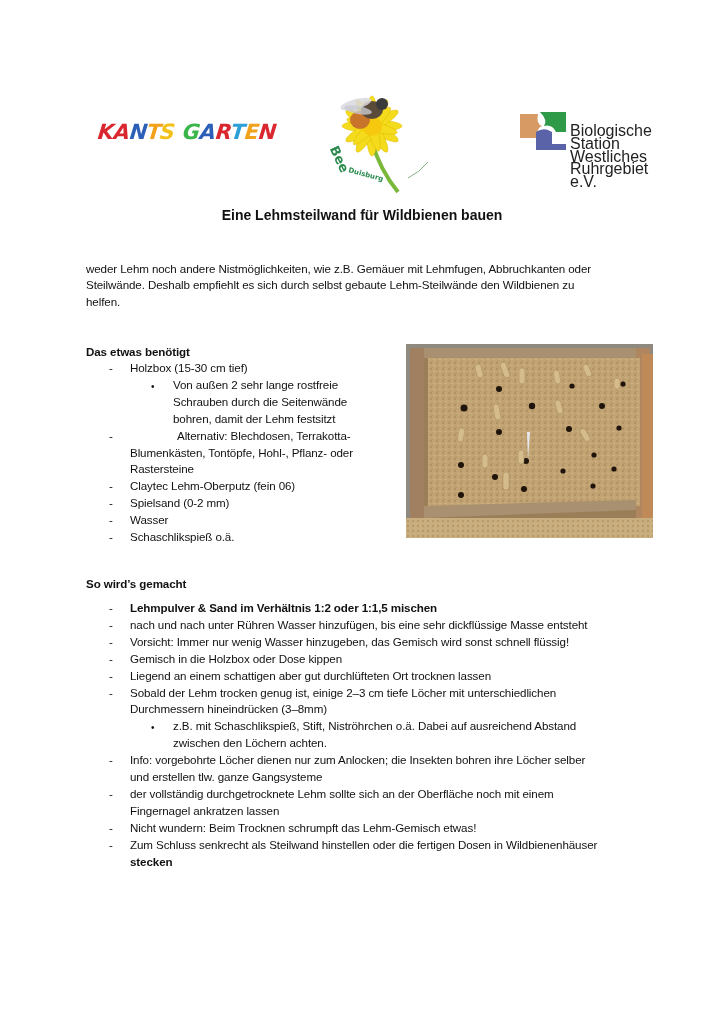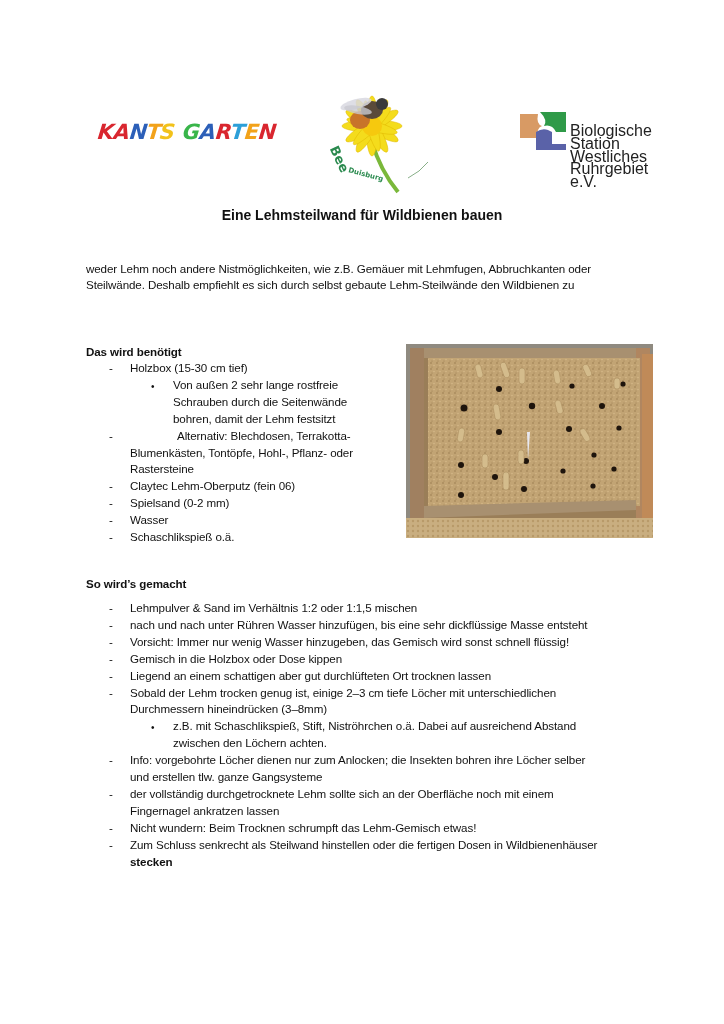--- a/index.html
+++ b/index.html
@@ -68,23 +68,24 @@
     <div>Westliches</div>
     <div>Ruhrgebiet e.V.</div>
   </div>
 </div>
 
 <div class="abs title">Eine Lehmsteilwand für Wildbienen bauen</div>
 
 <div class="abs txt" style="left:86px;top:261px;">
   <div>weder Lehm noch andere Nistmöglichkeiten, wie z.B. Gemäuer mit Lehmfugen, Abbruchkanten oder</div>
   <div>Steilwände. Deshalb empfiehlt es sich durch selbst gebaute Lehm-Steilwände den Wildbienen zu</div>
-</div>
-
-<div class="abs txt bold" style="left:86px;top:344px;">Das wird benötigt</div>
+  <div>helfen.</div>
+</div>
+
+<div class="abs txt bold" style="left:86px;top:344px;">Das etwas benötigt</div>
 <div class="abs txt" style="left:0;top:360px;width:400px;" id="materials-list">
     <div>
       <span class="dash" style="top: 0px;">-</span>
       <span class="dtext" style="top: 0px;">Holzbox (15-30 cm tief)</span>
       <span class="bullet" style="top: 18.9px;">•</span>
       <span class="btext" style="top: 16.9px;">Von außen 2 sehr lange rostfreie</span>
       <span class="btext" style="top: 33.8px;">Schrauben durch die Seitenwände</span>
       <span class="btext" style="top: 50.7px;">bohren, damit der Lehm festsitzt</span>
     </div>
     <div>
@@ -175,21 +176,21 @@
       <rect x="112" y="106" width="6" height="14" rx="3"></rect>
     </g>
     <path d="M121 88 L124 88 L122 116 Z" fill="#e8e8f0"></path>
   </svg>
 </div>
 
 <div class="abs txt bold" style="left:86px;top:576px;">So wird’s gemacht</div>
 <div class="abs txt" style="left:0;top:600px;width:724px;" id="steps-list">
     <div>
       <span class="dash" style="top: 0px;">-</span>
-      <span class="dtext" style="top: 0px;">Lehmpulver &amp; Sand im Verhältnis 1:2 oder 1:1,5 mischen</span>
+      <span class="dtext" style="top: 0px; font-weight: bold;">Lehmpulver &amp; Sand im Verhältnis 1:2 oder 1:1,5 mischen</span>
     </div>
     <div>
       <span class="dash" style="top: 16.9px;">-</span>
       <span class="dtext" style="top: 16.9px;">nach und nach unter Rühren Wasser hinzufügen, bis eine sehr dickflüssige Masse entsteht</span>
     </div>
     <div>
       <span class="dash" style="top: 33.8px;">-</span>
       <span class="dtext" style="top: 33.8px;">Vorsicht: Immer nur wenig Wasser hinzugeben, das Gemisch wird sonst schnell flüssig!</span>
     </div>
     <div>

